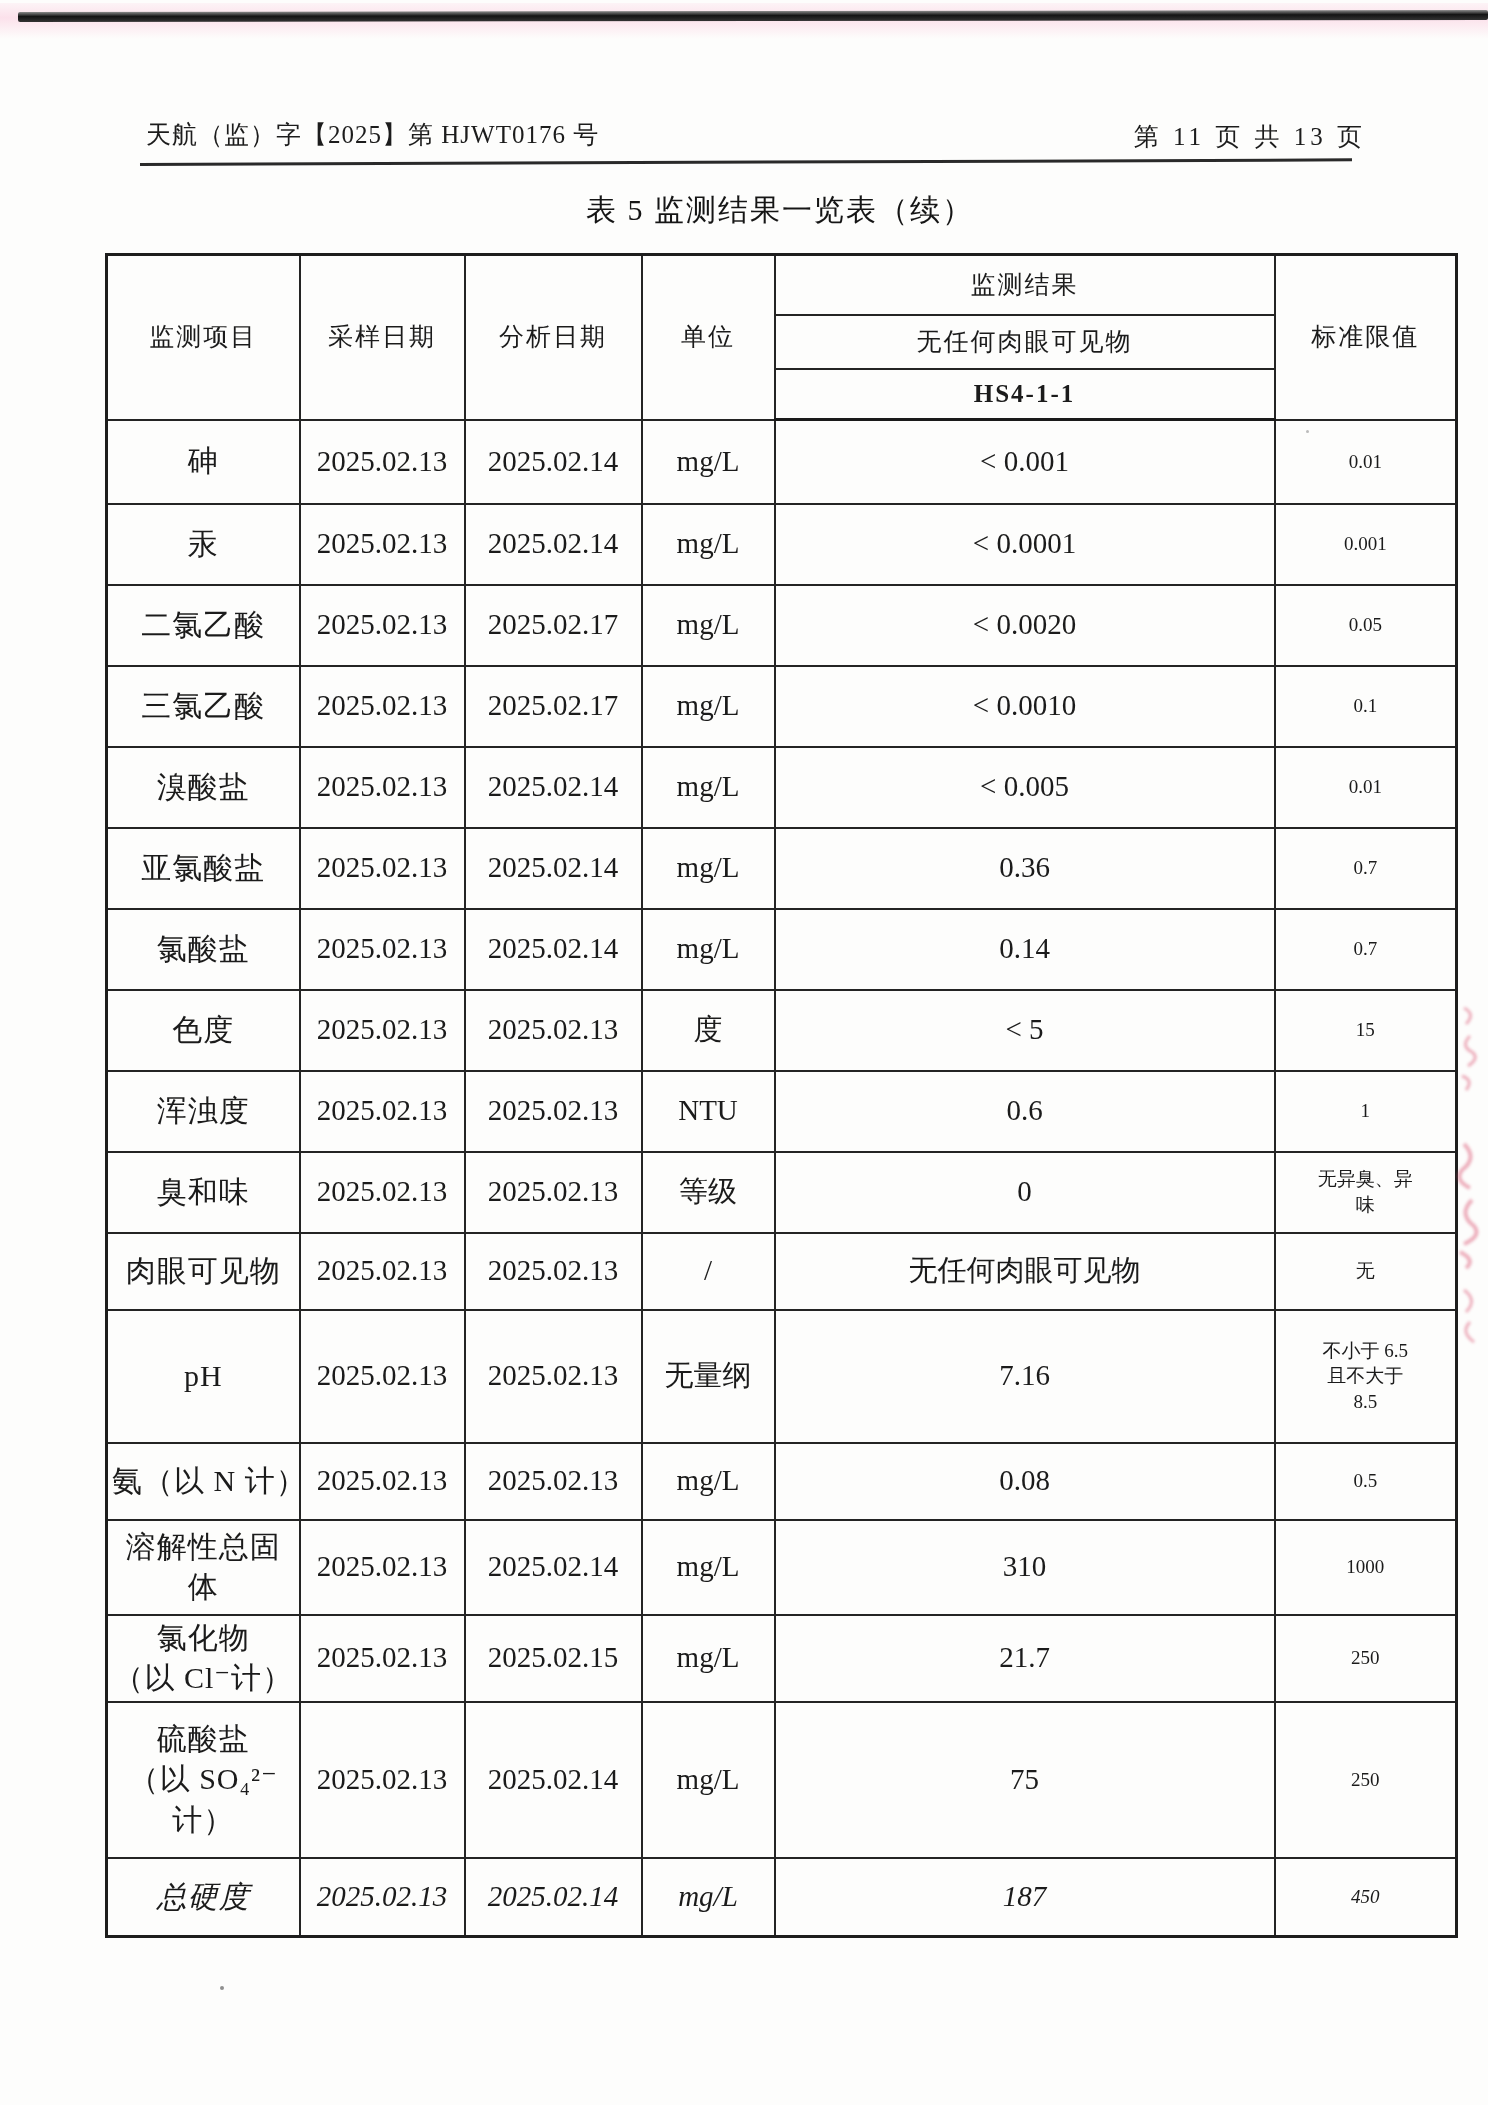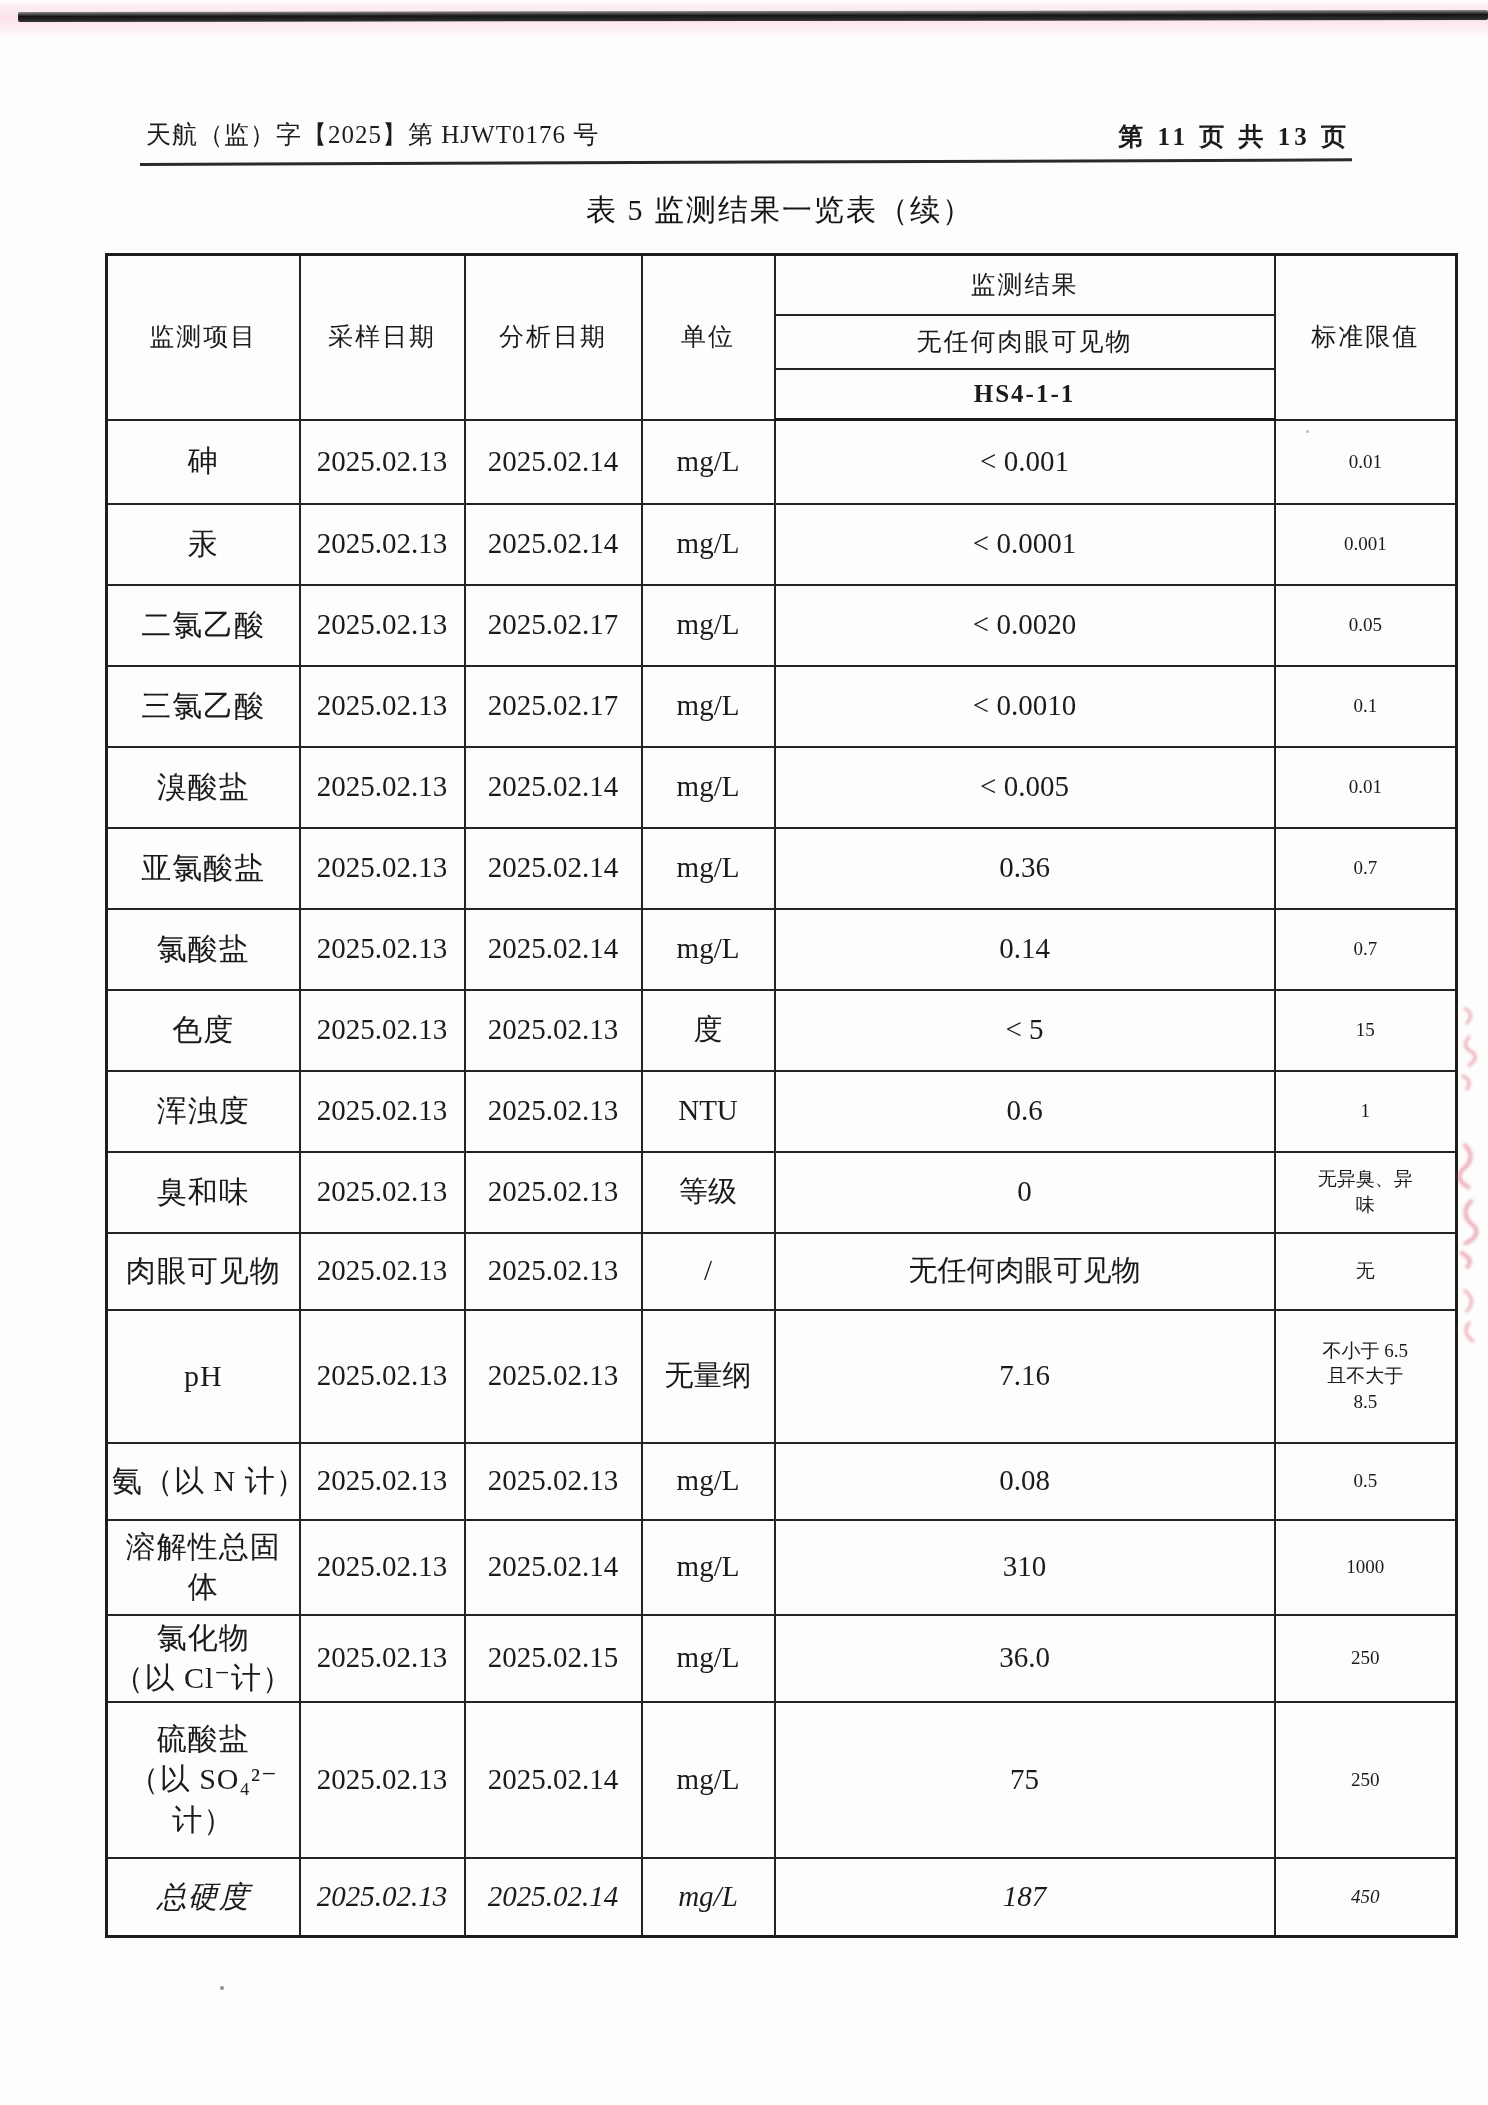--- a/index.html
+++ b/index.html
@@ -22,21 +22,21 @@
     background:linear-gradient(to bottom,#8a8a8a,#141414 45%,#333 100%);
     border-radius:2px;
     transform:rotate(-0.08deg);
   }
   .red-smudge{position:absolute;opacity:.45;filter:blur(1.5px);}
   .red-smudge svg{display:block;}
   .stray-dot{position:absolute;border-radius:50%;background:#8f8f8f;}
   
   .doc-header{position:absolute;left:0;top:118px;width:1488px;height:40px;font-size:25px;letter-spacing:1px;}
   .doc-number{position:absolute;left:146px;top:0;}
-  .page-info{position:absolute;right:138px;top:2px;letter-spacing:4px;font-weight:bold;}
+  .page-info{position:absolute;right:122px;top:2px;letter-spacing:4px;}
   .header-rule{
     position:absolute;left:140px;top:163px;width:1212px;height:3px;
     background:#2a2a2a;transform:rotate(-0.22deg);transform-origin:left center;
   }
   
   .page-title{
     position:absolute;left:105px;top:190px;width:1350px;
     text-align:center;font-size:30px;letter-spacing:2px;color:#151515;
   }
   
@@ -220,21 +220,21 @@
           <td class="cell-unit">mg/L</td>
           <td class="cell-result">310</td>
           <td class="cell-limit">1000</td>
         </tr>
         <tr style="height: 83px;">
           <td class="cell-item">氯化物
 （以 Cl⁻计）</td>
           <td class="cell-sample-date">2025.02.13</td>
           <td class="cell-analysis-date">2025.02.15</td>
           <td class="cell-unit">mg/L</td>
-          <td class="cell-result">36.0</td>
+          <td class="cell-result">21.7</td>
           <td class="cell-limit">250</td>
         </tr>
         <tr style="height: 156px;">
           <td class="cell-item">硫酸盐
 （以 SO₄²⁻
 计）</td>
           <td class="cell-sample-date">2025.02.13</td>
           <td class="cell-analysis-date">2025.02.14</td>
           <td class="cell-unit">mg/L</td>
           <td class="cell-result">75</td>

